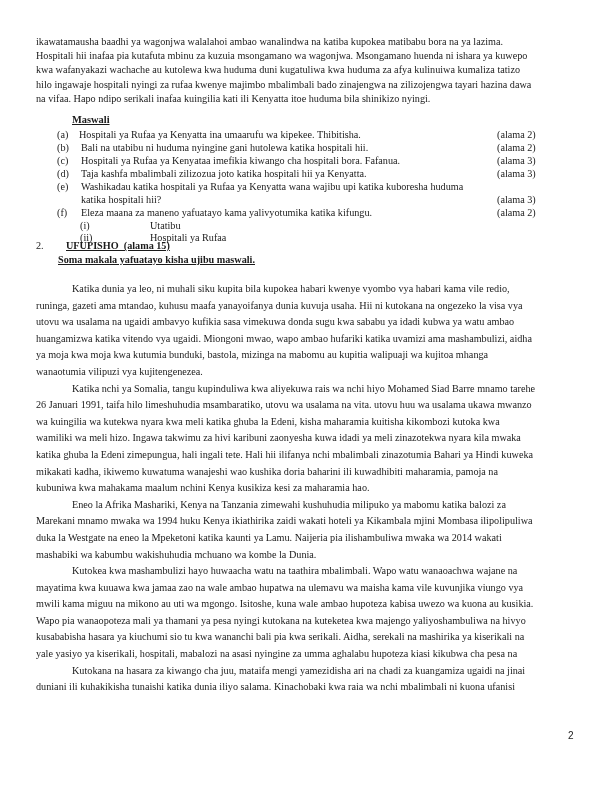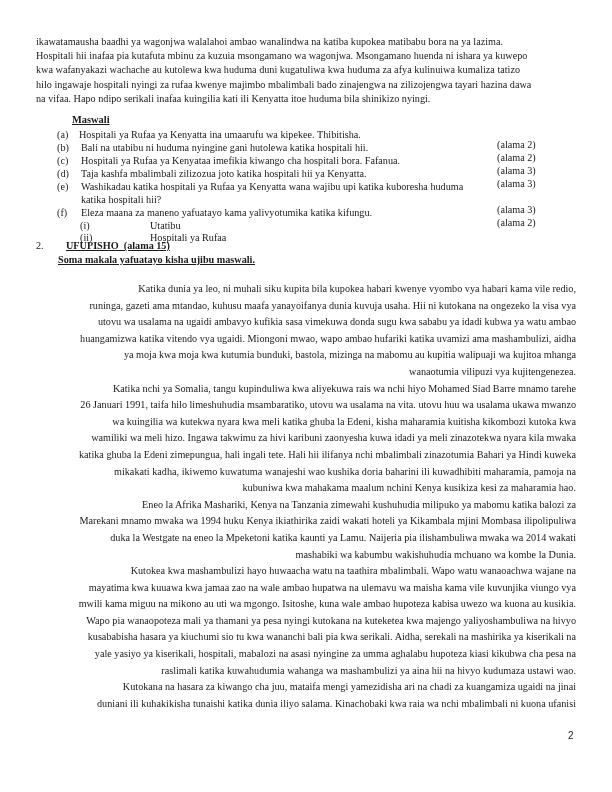--- a/index.html
+++ b/index.html
@@ -7,32 +7,32 @@
            font-family: "Liberation Serif", "DejaVu Serif", serif; color: #1a1a1a; }
     .page { position: absolute; left: 0; top: 0; width: 612px; height: 612px; }
     .intro { position: absolute; left: 36px; top: 35px; width: 540px;
              font-size: 10.2px; line-height: 14.2px; }
     .intro .ln { display: block; white-space: nowrap; }
     .maswali-title { position: absolute; left: 72px; top: 114px; font-size: 10.4px;
                      font-weight: bold; text-decoration: underline; }
     .q { position: absolute; left: 57px; width: 500px; font-size: 10.2px; line-height: 13px; }
     .q .lbl { position: absolute; left: 0; top: 0; }
     .q .txt { position: absolute; left: 24px; top: 0; white-space: nowrap; }
-    .q .marks { position: absolute; left: 440px; top: 10px; white-space: nowrap; text-align: right; }
+    .q .marks { position: absolute; left: 440px; top: 0; white-space: nowrap; text-align: right; }
     .sub { position: absolute; left: 80px; font-size: 10.2px; line-height: 13px; }
     .sub .lbl { position: absolute; left: 0; top: 0; }
     .sub .txt { position: absolute; left: 30px; top: 0; white-space: nowrap; margin-left: 40px; }
     .sec-num { position: absolute; left: 36px; top: 240px; font-size: 10.2px; }
     .sec-title { position: absolute; left: 58px; top: 240px; font-size: 10.2px;
                  font-weight: bold; text-decoration: underline; white-space: pre; margin-left: 8px; }
     .sec-instr { position: absolute; left: 58px; top: 254px; font-size: 10.2px;
                  font-weight: bold; text-decoration: underline; }
     .passage { position: absolute; left: 36px; top: 281px; width: 540px;
                font-size: 10.2px; line-height: 16.6px; }
-    .passage .ln { display: block; white-space: nowrap; text-align: right; }
+    .passage .ln { display: block; white-space: nowrap; }
     .passage .ln.indent { padding-left: 36px; }
     .page-number { position: absolute; left: 568px; top: 730px; font-size: 10px;
                    font-family: "Liberation Sans", "DejaVu Sans", sans-serif; }
   </style>
 </head>
 <body>
 
 <div class="page">
 
   <div class="intro">
@@ -108,19 +108,18 @@
     <span class="ln indent">Eneo la Afrika Mashariki, Kenya na Tanzania zimewahi kushuhudia milipuko ya mabomu katika balozi za</span>
     <span class="ln">Marekani mnamo mwaka wa 1994 huku Kenya ikiathirika zaidi wakati hoteli ya Kikambala mjini Mombasa ilipolipuliwa</span>
     <span class="ln">duka la Westgate na eneo la Mpeketoni katika kaunti ya Lamu.  Naijeria pia ilishambuliwa mwaka wa 2014 wakati</span>
     <span class="ln">mashabiki wa kabumbu wakishuhudia mchuano wa kombe la Dunia.</span>
     <span class="ln indent">Kutokea kwa mashambulizi hayo huwaacha watu na taathira mbalimbali.  Wapo watu wanaoachwa wajane na</span>
     <span class="ln">mayatima kwa kuuawa kwa jamaa zao na wale ambao hupatwa na ulemavu wa maisha kama vile kuvunjika viungo vya</span>
     <span class="ln">mwili kama miguu na mikono au uti wa mgongo.  Isitoshe, kuna wale ambao hupoteza kabisa uwezo wa kuona au kusikia.</span>
     <span class="ln">Wapo pia wanaopoteza mali ya thamani ya pesa nyingi kutokana na kuteketea kwa majengo yaliyoshambuliwa na hivyo</span>
     <span class="ln">kusababisha hasara ya kiuchumi sio tu kwa wananchi bali pia kwa serikali.  Aidha, serekali na mashirika ya kiserikali na</span>
     <span class="ln">yale yasiyo ya kiserikali, hospitali, mabalozi na asasi nyingine za umma aghalabu hupoteza kiasi kikubwa cha pesa na</span>
-    <span class="ln">raslimali katika kuwahudumia wahanga wa mashambulizi ya aina hii na hivyo kudumaza ustawi wao.</span>
     <span class="ln indent">Kutokana na hasara za kiwango cha juu, mataifa mengi yamezidisha ari na chadi za kuangamiza ugaidi na jinai</span>
     <span class="ln">duniani ili kuhakikisha tunaishi katika dunia iliyo salama.  Kinachobaki kwa raia wa nchi mbalimbali ni kuona ufanisi</span>
   </div>
 
   <div class="page-number">2</div>
 </div>
 
 </body></html>

